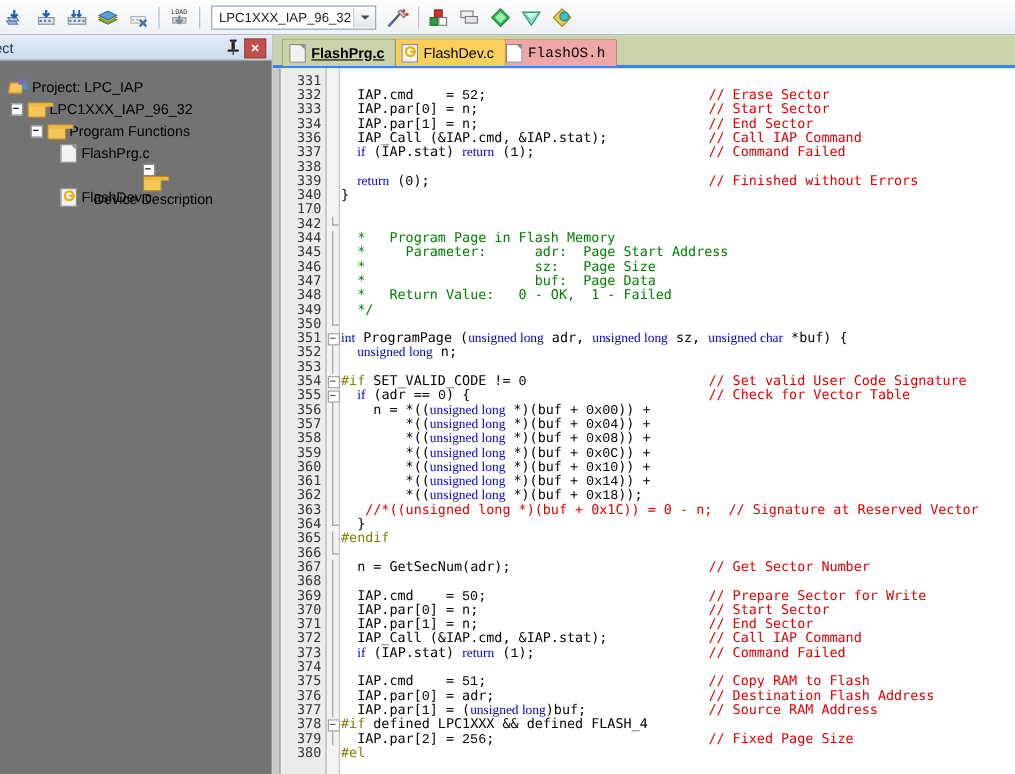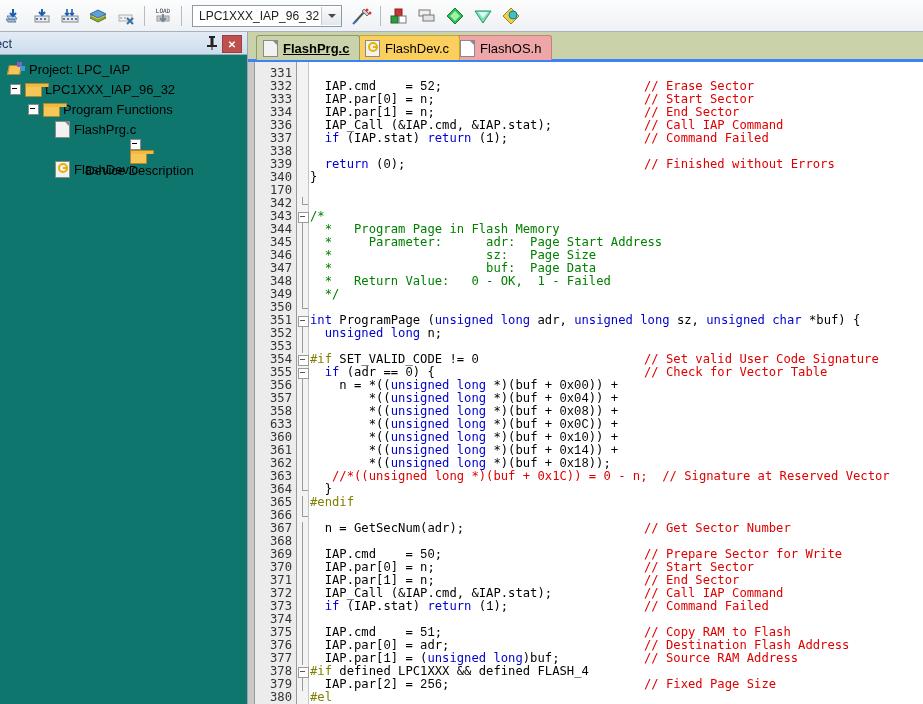--- a/index.html
+++ b/index.html
@@ -47,21 +47,21 @@
   }
   #panel-title .txt{padding-left:0px;margin-left:-8px;font-size:13px;color:#17365d;}
   #panel-title .pin{position:absolute;right:28px;top:3px;width:14px;height:16px;}
   #panel-title .close{
     position:absolute;right:5px;top:3px;width:18px;height:16px;
     background:#c0504d;border:1px solid #97403d;color:#fff;
     font-size:10px;font-weight:bold;display:flex;
     align-items:center;justify-content:center;
   }
   #tree{position:absolute;left:0;top:23px;width:247px;bottom:0;
-        background:#0f766e;padding-top:4px;font-size:13px;}
+        background:#737373;padding-top:14px;font-size:13px;}
   .trow{display:flex;align-items:center;height:20px;white-space:nowrap;}
   .trow .lbl{margin-left:4px;color:#000;font-size:13px;}
   .expander{
     width:9px;height:9px;border:1px solid #8a8a8a;background:#fff;
     position:relative;margin-right:4px;flex:0 0 auto;
   }
   .expander:before{
     content:"";position:absolute;left:1px;top:3px;width:5px;height:1px;background:#000;
   }
   
@@ -88,21 +88,21 @@
   
   #editor-wrap{position:absolute;left:248px;top:32px;width:675px;height:672px;background:#fff;}
   #tabstrip{height:27px;background:#c9d2a8;position:relative;}
   .tab{
     position:absolute;top:3px;height:24px;display:flex;align-items:center;
     padding:0 10px 0 6px;font-size:13px;border:1px solid #9a9a8a;
     border-bottom:none;border-radius:3px 3px 0 0;white-space:nowrap;
   }
   .tab.active{background:#c9d2a8;border-color:#8e9a6d;z-index:3;}
   .tab.t2{background:#fbcf5b;border-color:#c9a33a;z-index:2;}
-  .tab.t3{background:#efa6a6;border-color:#c97d7d;z-index:1;}
+  .tab.t3{background:#efa6a6;border-color:#c97d7d;z-index:1;font-family:Liberation Mono, monospace;}
   .tab .tl{margin-left:5px;}
   .tab.active .tl{font-weight:bold;text-decoration:underline;}
   #code{
     position:absolute;left:0;top:27px;width:675px;height:645px;
     background:#fff;border-top:3px solid #3b82f6;overflow:hidden;
     font-family:"DejaVu Sans Mono","Liberation Mono",monospace;
     font-size:12.2px;line-height:13px;
   }
   #gutter{
     position:absolute;left:0;top:0;width:48px;height:100%;
@@ -117,21 +117,21 @@
   .num{position:absolute;left:0;width:44px;text-align:right;color:#333;
        font-family:"DejaVu Sans Mono","Liberation Mono",monospace;font-size:12.2px;}
   .src{position:absolute;left:62px;white-space:pre;}
   .cmt{position:absolute;left:396px;color:#e00000;white-space:pre;}
   .fold{position:absolute;left:50px;top:2px;width:9px;height:9px;
     border:1px solid #9a9a9a;background:#fff;}
   .fold:before{content:"";position:absolute;left:1px;top:3px;width:5px;height:1px;background:#555;}
   .vline{position:absolute;left:54px;top:0;width:1px;height:13px;background:#9a9a9a;}
   .vend{position:absolute;left:54px;top:0;width:5px;height:7px;
     border-left:1px solid #9a9a9a;border-bottom:1px solid #9a9a9a;}
-  .k{color:#0000d0;}   
+  .k{color:#0000d0;font-family:Liberation Serif, serif;}   
   .n{color:#000000;font-family:Liberation Mono, monospace;}   
   .g{color:#008000;}   
   .r{color:#e00000;}   
   .p{color:#808000;}
 </style>
 </head>
 <body>
 
 <div id="toolbar">
   <div class="tbtn">
@@ -334,37 +334,36 @@
         <div class="ln"><span class="num">332</span><span class="src"><span>  IAP.cmd    = </span><span class="n">52</span><span>;</span></span><span class="cmt">// Erase Sector</span></div>
         <div class="ln"><span class="num">333</span><span class="src"><span>  IAP.par[</span><span class="n">0</span><span>] = n;</span></span><span class="cmt">// Start Sector</span></div>
         <div class="ln"><span class="num">334</span><span class="src"><span>  IAP.par[</span><span class="n">1</span><span>] = n;</span></span><span class="cmt">// End Sector</span></div>
         <div class="ln"><span class="num">336</span><span class="src"><span>  IAP_Call (&amp;IAP.cmd, &amp;IAP.stat);</span></span><span class="cmt">// Call IAP Command</span></div>
         <div class="ln"><span class="num">337</span><span class="src"><span>  </span><span class="k">if</span><span> (IAP.stat) </span><span class="k">return</span><span> (</span><span class="n">1</span><span>);</span></span><span class="cmt">// Command Failed</span></div>
         <div class="ln"><span class="num">338</span><span class="src"></span></div>
         <div class="ln"><span class="num">339</span><span class="src"><span>  </span><span class="k">return</span><span> (</span><span class="n">0</span><span>);</span></span><span class="cmt">// Finished without Errors</span></div>
         <div class="ln"><span class="num">340</span><span class="src"><span>}</span></span></div>
         <div class="ln"><span class="num">170</span><span class="src"></span></div>
         <div class="ln"><span class="num">342</span><span class="vend"></span><span class="src"></span></div>
-        <div class="ln"><span class="num">343</span><span class="fold"></span><span class="src"><span class="g">/*</span></span></div>
         <div class="ln"><span class="num">344</span><span class="vline"></span><span class="src"><span class="g">  *   Program Page in Flash Memory</span></span></div>
         <div class="ln"><span class="num">345</span><span class="vline"></span><span class="src"><span class="g">  *     Parameter:      adr:  Page Start Address</span></span></div>
         <div class="ln"><span class="num">346</span><span class="vline"></span><span class="src"><span class="g">  *                     sz:   Page Size</span></span></div>
         <div class="ln"><span class="num">347</span><span class="vline"></span><span class="src"><span class="g">  *                     buf:  Page Data</span></span></div>
         <div class="ln"><span class="num">348</span><span class="vline"></span><span class="src"><span class="g">  *   Return Value:   0 - OK,  1 - Failed</span></span></div>
         <div class="ln"><span class="num">349</span><span class="vline"></span><span class="src"><span class="g">  */</span></span></div>
         <div class="ln"><span class="num">350</span><span class="vend"></span><span class="src"></span></div>
         <div class="ln"><span class="num">351</span><span class="fold"></span><span class="src"><span class="k">int</span><span> ProgramPage (</span><span class="k">unsigned long</span><span> adr, </span><span class="k">unsigned long</span><span> sz, </span><span class="k">unsigned char</span><span> *buf) {</span></span></div>
         <div class="ln"><span class="num">352</span><span class="vline"></span><span class="src"><span>  </span><span class="k">unsigned long</span><span> n;</span></span></div>
         <div class="ln"><span class="num">353</span><span class="vline"></span><span class="src"></span></div>
         <div class="ln"><span class="num">354</span><span class="fold"></span><span class="src"><span class="p">#if</span><span> SET_VALID_CODE != </span><span class="n">0</span></span><span class="cmt">// Set valid User Code Signature</span></div>
         <div class="ln"><span class="num">355</span><span class="fold"></span><span class="src"><span>  </span><span class="k">if</span><span> (adr == </span><span class="n">0</span><span>) {</span></span><span class="cmt">// Check for Vector Table</span></div>
         <div class="ln"><span class="num">356</span><span class="vline"></span><span class="src"><span>    n = *((</span><span class="k">unsigned long</span><span> *)(buf + </span><span class="n">0x00</span><span>)) +</span></span></div>
         <div class="ln"><span class="num">357</span><span class="vline"></span><span class="src"><span>        *((</span><span class="k">unsigned long</span><span> *)(buf + </span><span class="n">0x04</span><span>)) +</span></span></div>
         <div class="ln"><span class="num">358</span><span class="vline"></span><span class="src"><span>        *((</span><span class="k">unsigned long</span><span> *)(buf + </span><span class="n">0x08</span><span>)) +</span></span></div>
-        <div class="ln"><span class="num">633</span><span class="vline"></span><span class="src"><span>        *((</span><span class="k">unsigned long</span><span> *)(buf + </span><span class="n">0x0C</span><span>)) +</span></span></div>
+        <div class="ln"><span class="num">359</span><span class="vline"></span><span class="src"><span>        *((</span><span class="k">unsigned long</span><span> *)(buf + </span><span class="n">0x0C</span><span>)) +</span></span></div>
         <div class="ln"><span class="num">360</span><span class="vline"></span><span class="src"><span>        *((</span><span class="k">unsigned long</span><span> *)(buf + </span><span class="n">0x10</span><span>)) +</span></span></div>
         <div class="ln"><span class="num">361</span><span class="vline"></span><span class="src"><span>        *((</span><span class="k">unsigned long</span><span> *)(buf + </span><span class="n">0x14</span><span>)) +</span></span></div>
         <div class="ln"><span class="num">362</span><span class="vline"></span><span class="src"><span>        *((</span><span class="k">unsigned long</span><span> *)(buf + </span><span class="n">0x18</span><span>));</span></span></div>
         <div class="ln"><span class="num">363</span><span class="vline"></span><span class="src"><span class="r">   //*((unsigned long *)(buf + 0x1C)) = 0 - n;  // Signature at Reserved Vector</span></span></div>
         <div class="ln"><span class="num">364</span><span class="vend"></span><span class="src"><span>  }</span></span></div>
         <div class="ln"><span class="num">365</span><span class="vline"></span><span class="src"><span class="p">#endif</span></span></div>
         <div class="ln"><span class="num">366</span><span class="vend"></span><span class="src"></span></div>
         <div class="ln"><span class="num">367</span><span class="vline"></span><span class="src"><span>  n = GetSecNum(adr);</span></span><span class="cmt">// Get Sector Number</span></div>
         <div class="ln"><span class="num">368</span><span class="vline"></span><span class="src"></span></div>
         <div class="ln"><span class="num">369</span><span class="vline"></span><span class="src"><span>  IAP.cmd    = </span><span class="n">50</span><span>;</span></span><span class="cmt">// Prepare Sector for Write</span></div>

